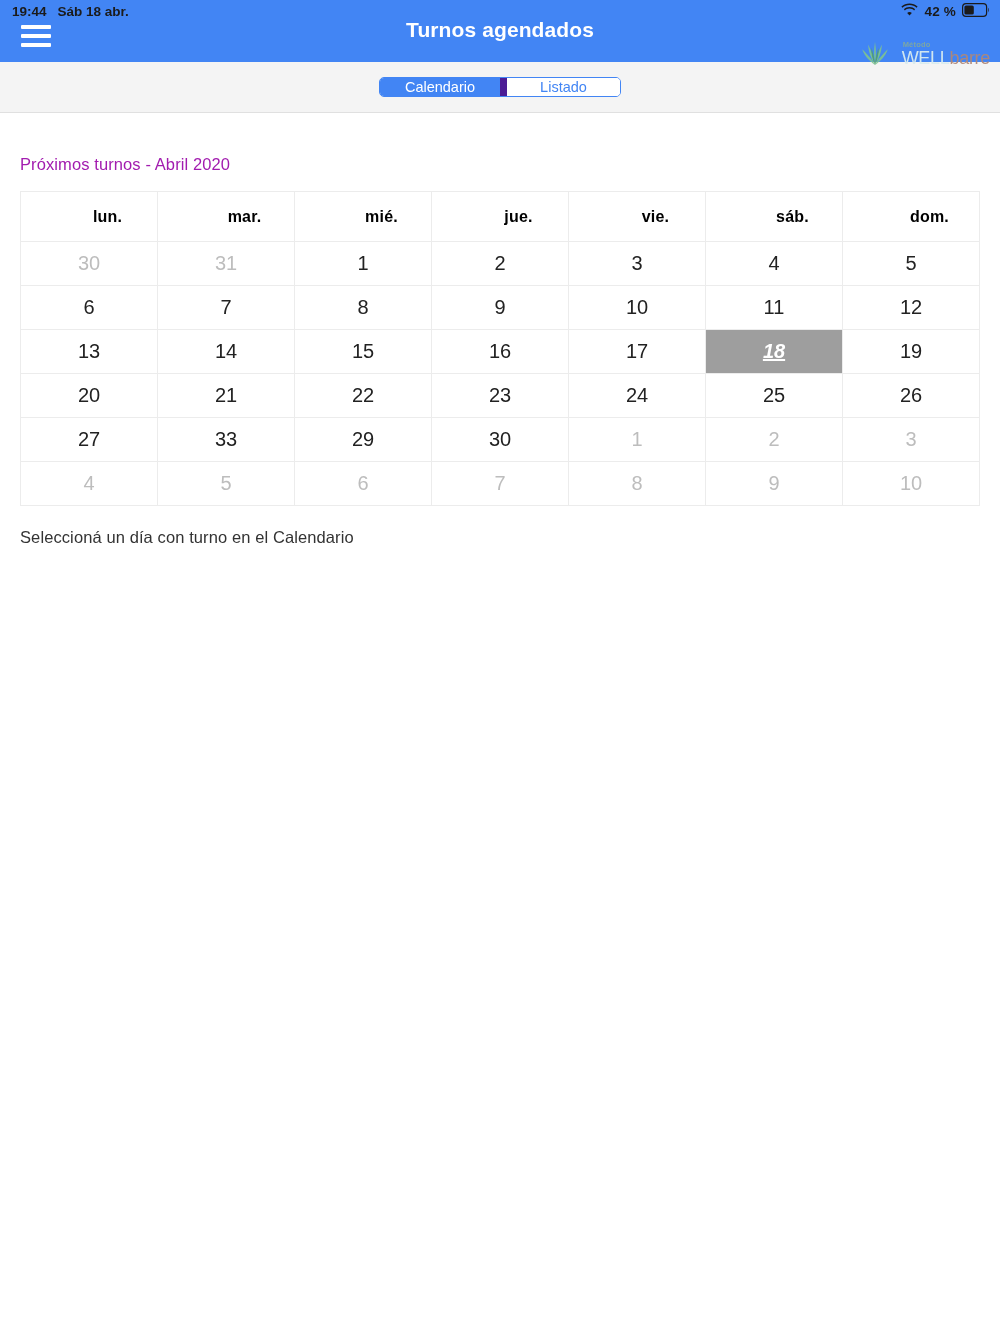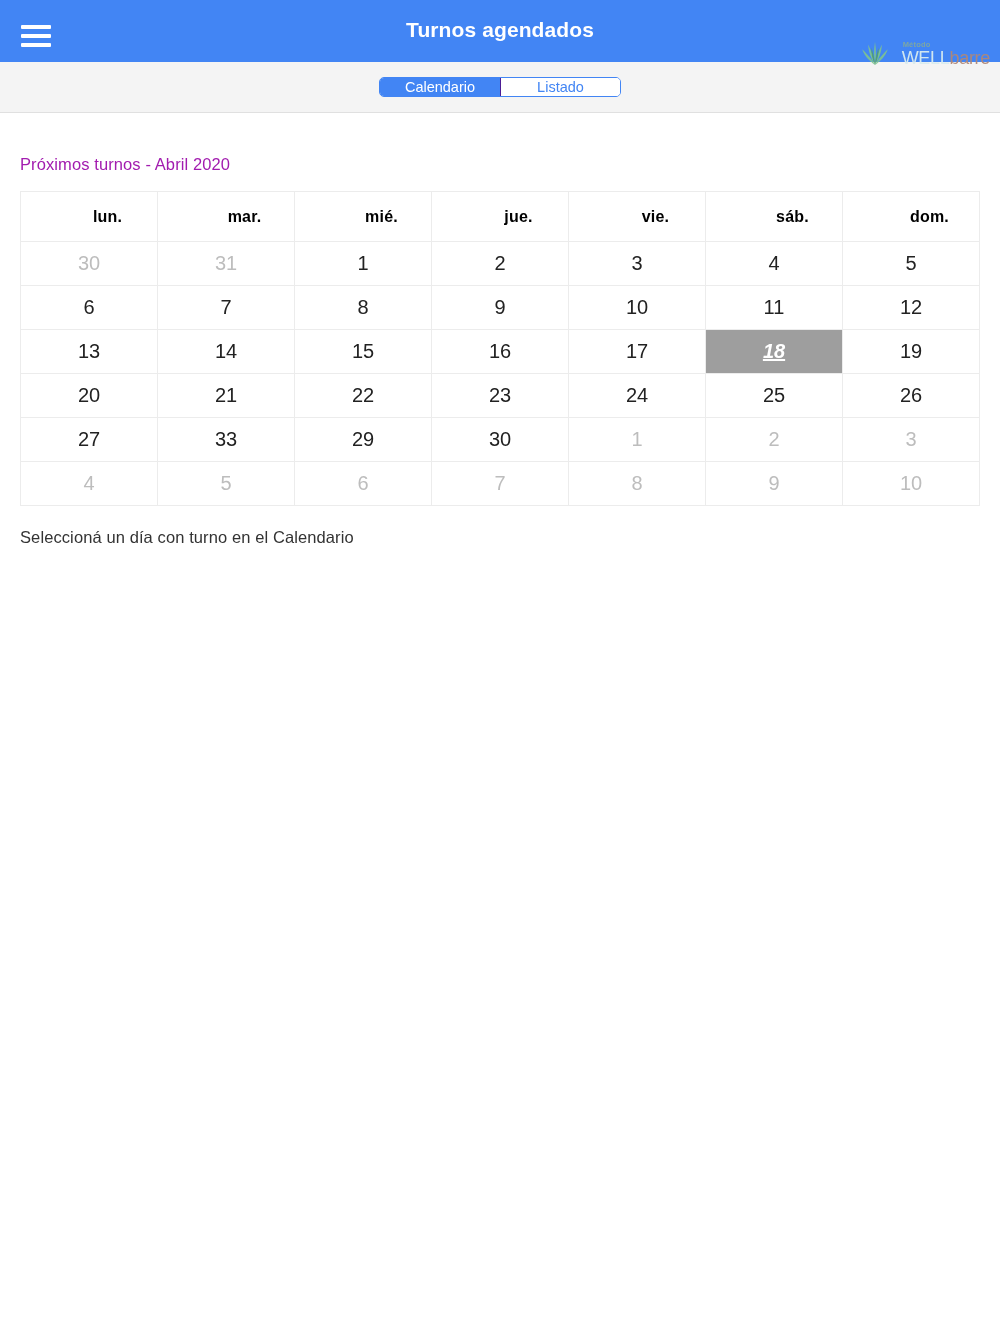--- a/index.html
+++ b/index.html
@@ -136,21 +136,21 @@
     color: #4285f4;
     background: #ffffff;
     padding: 0 16px;
     cursor: pointer;
     user-select: none;
   }
   .seg-btn.active {
     background: #4285f4;
     color: #ffffff;
   }
-  .seg-btn + .seg-btn { border-left: 1px solid #4c1d95; }
+  .seg-btn + .seg-btn { border-left: 7px solid #4c1d95; }
 
   
   .content { padding: 0 20px; background: #ffffff; }
 
   .section-title {
     font-size: 16.5px;
     color: #a21caf;
     padding-top: 42px;
     padding-bottom: 17px;
     letter-spacing: .1px;
@@ -200,20 +200,43 @@
     letter-spacing: .1px;
   }
 </style>
 </head>
 <body>
 
 <div class="screen">
 
   <div class="navbar">
 
+    <div class="statusbar">
+      <div class="status-left">
+        <span>19:44</span>
+        <span>Sáb 18 abr.</span>
+      </div>
+      <div class="status-right">
+        <span class="wifi-icon">
+          <svg width="17" height="13" viewBox="0 0 17 13" aria-hidden="true">
+            <path d="M8.5 2.1c2.7 0 5.2 1 7.1 2.7l1.0-1.2C14.4 1.6 11.6.5 8.5.5S2.6 1.6.4 3.6l1.0 1.2C3.3 3.1 5.8 2.1 8.5 2.1z" fill="#1b1b1b"></path>
+            <path d="M8.5 5.6c1.8 0 3.4.7 4.6 1.8l1.0-1.2c-1.5-1.4-3.5-2.2-5.6-2.2s-4.1.8-5.6 2.2l1.0 1.2C5.1 6.3 6.7 5.6 8.5 5.6z" fill="#1b1b1b"></path>
+            <path d="M8.5 9.0c.9 0 1.7.3 2.3.9l-2.3 2.6-2.3-2.6c.6-.6 1.4-.9 2.3-.9z" fill="#1b1b1b"></path>
+          </svg>
+        </span>
+        <span class="battery-pct">42 %</span>
+        <span class="battery-icon">
+          <svg width="28" height="14" viewBox="0 0 28 14" aria-hidden="true">
+            <rect x="0.6" y="0.6" width="24" height="12.8" rx="3.4" ry="3.4" fill="none" stroke="#1b1b1b" stroke-width="1.2"></rect>
+            <rect x="2.4" y="2.4" width="9.4" height="9.2" rx="1.6" ry="1.6" fill="#1b1b1b"></rect>
+            <path d="M26.2 4.8c.9.5 .9 3.9 0 4.4z" fill="#1b1b1b"></path>
+          </svg>
+        </span>
+      </div>
+    </div>
 
     <div class="hamburger">
       <span></span>
       <span></span>
       <span></span>
     </div>
 
     <div class="nav-title">Turnos agendados</div>
 
     <div class="brand">

